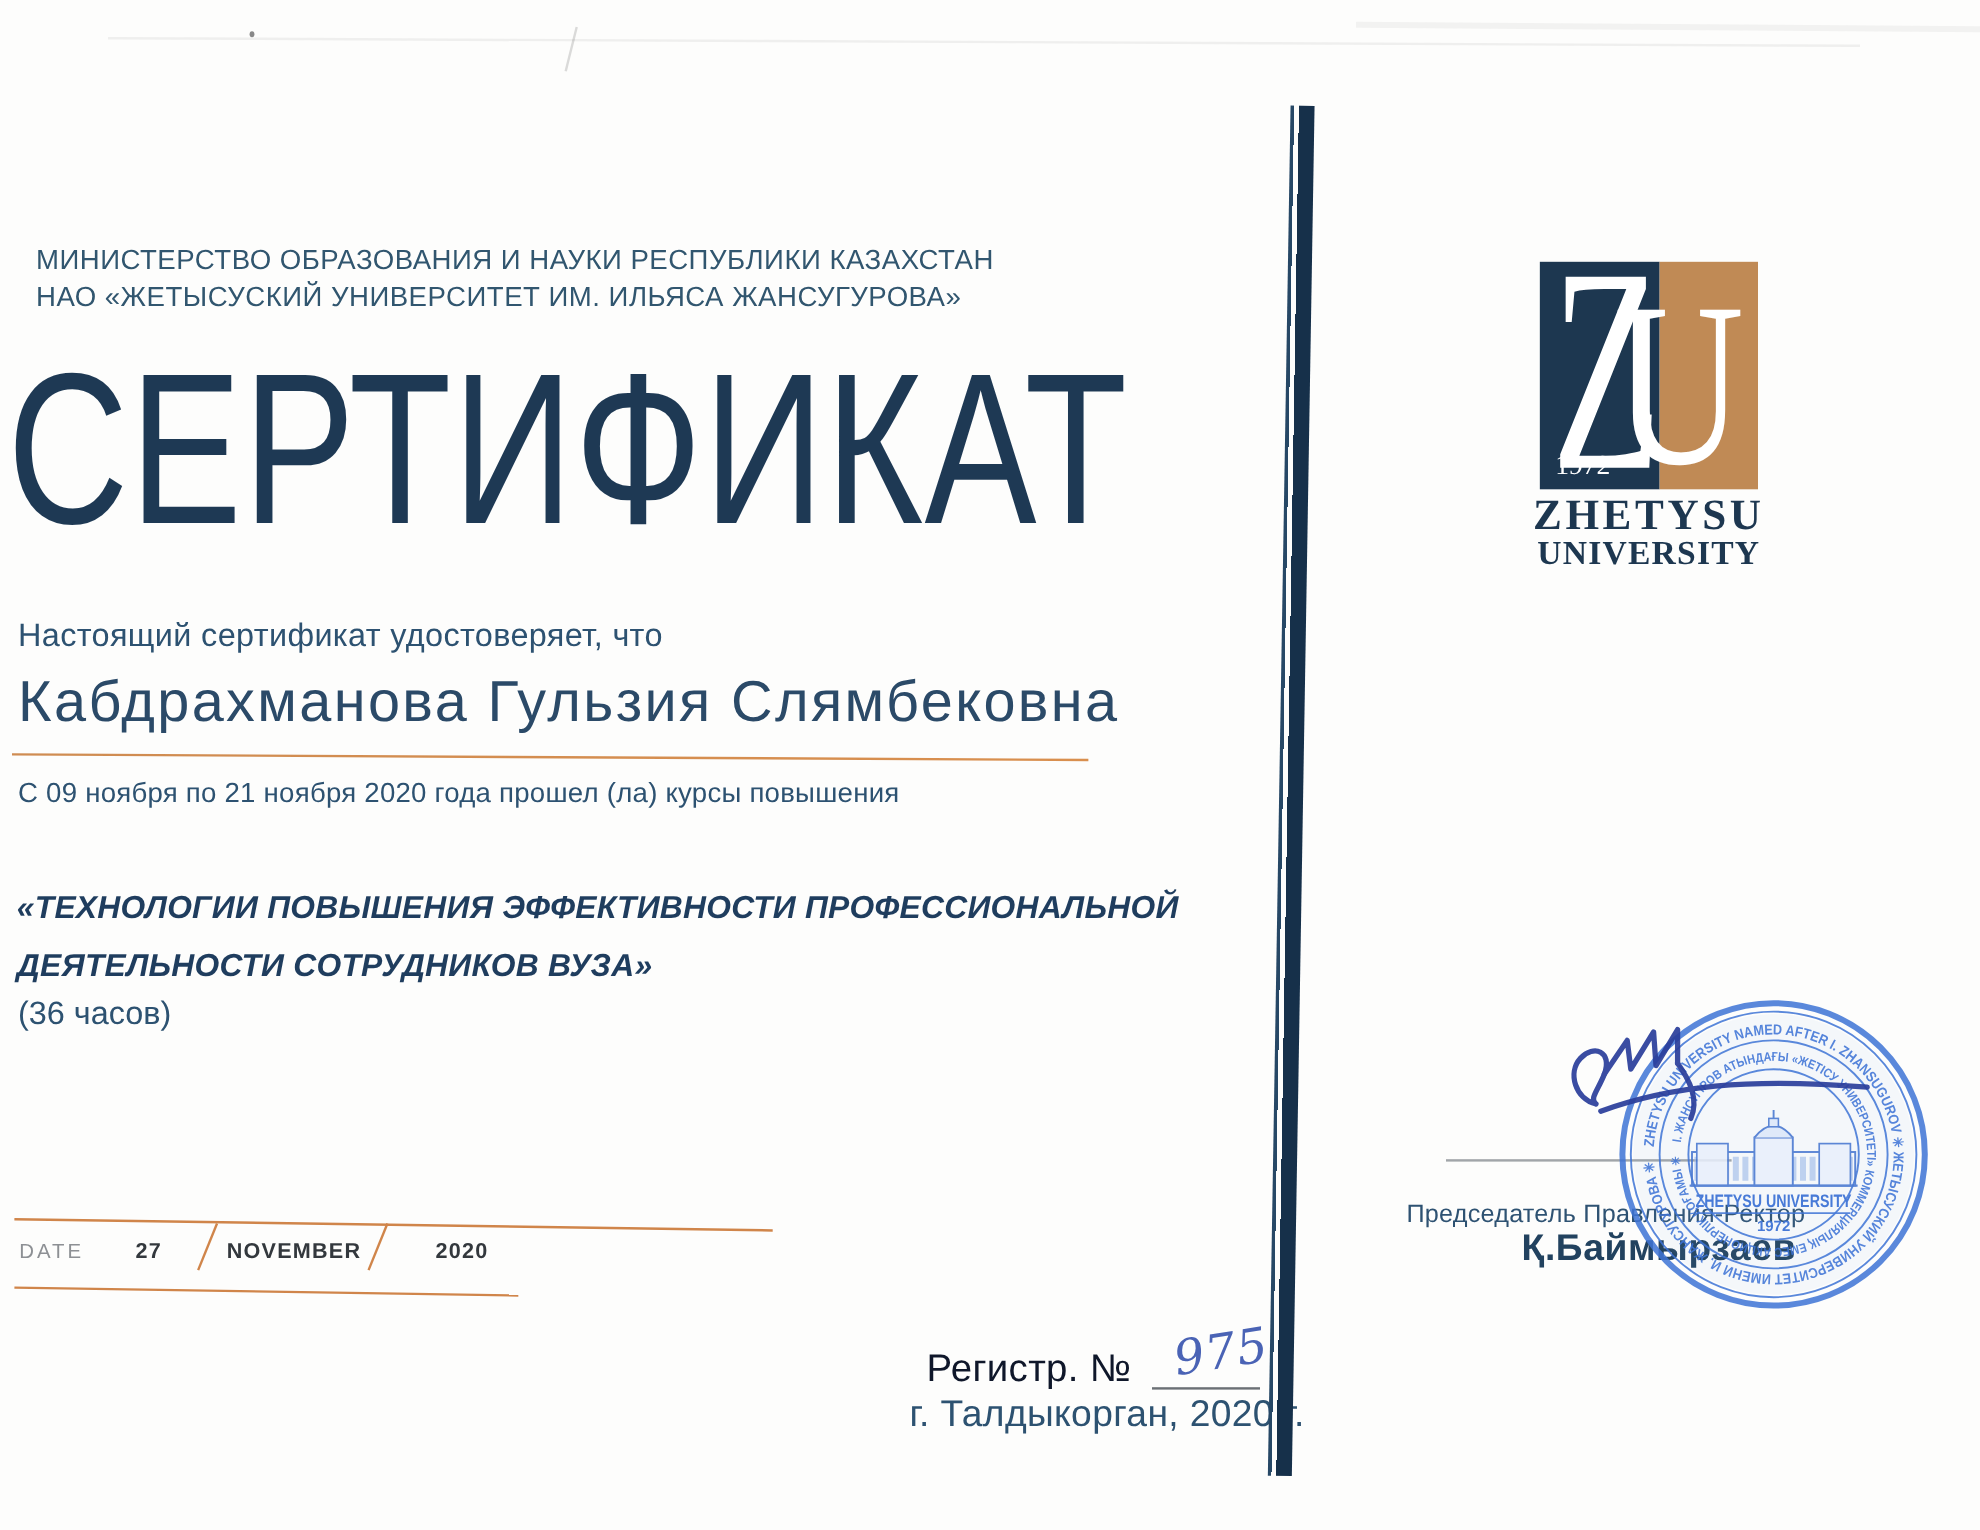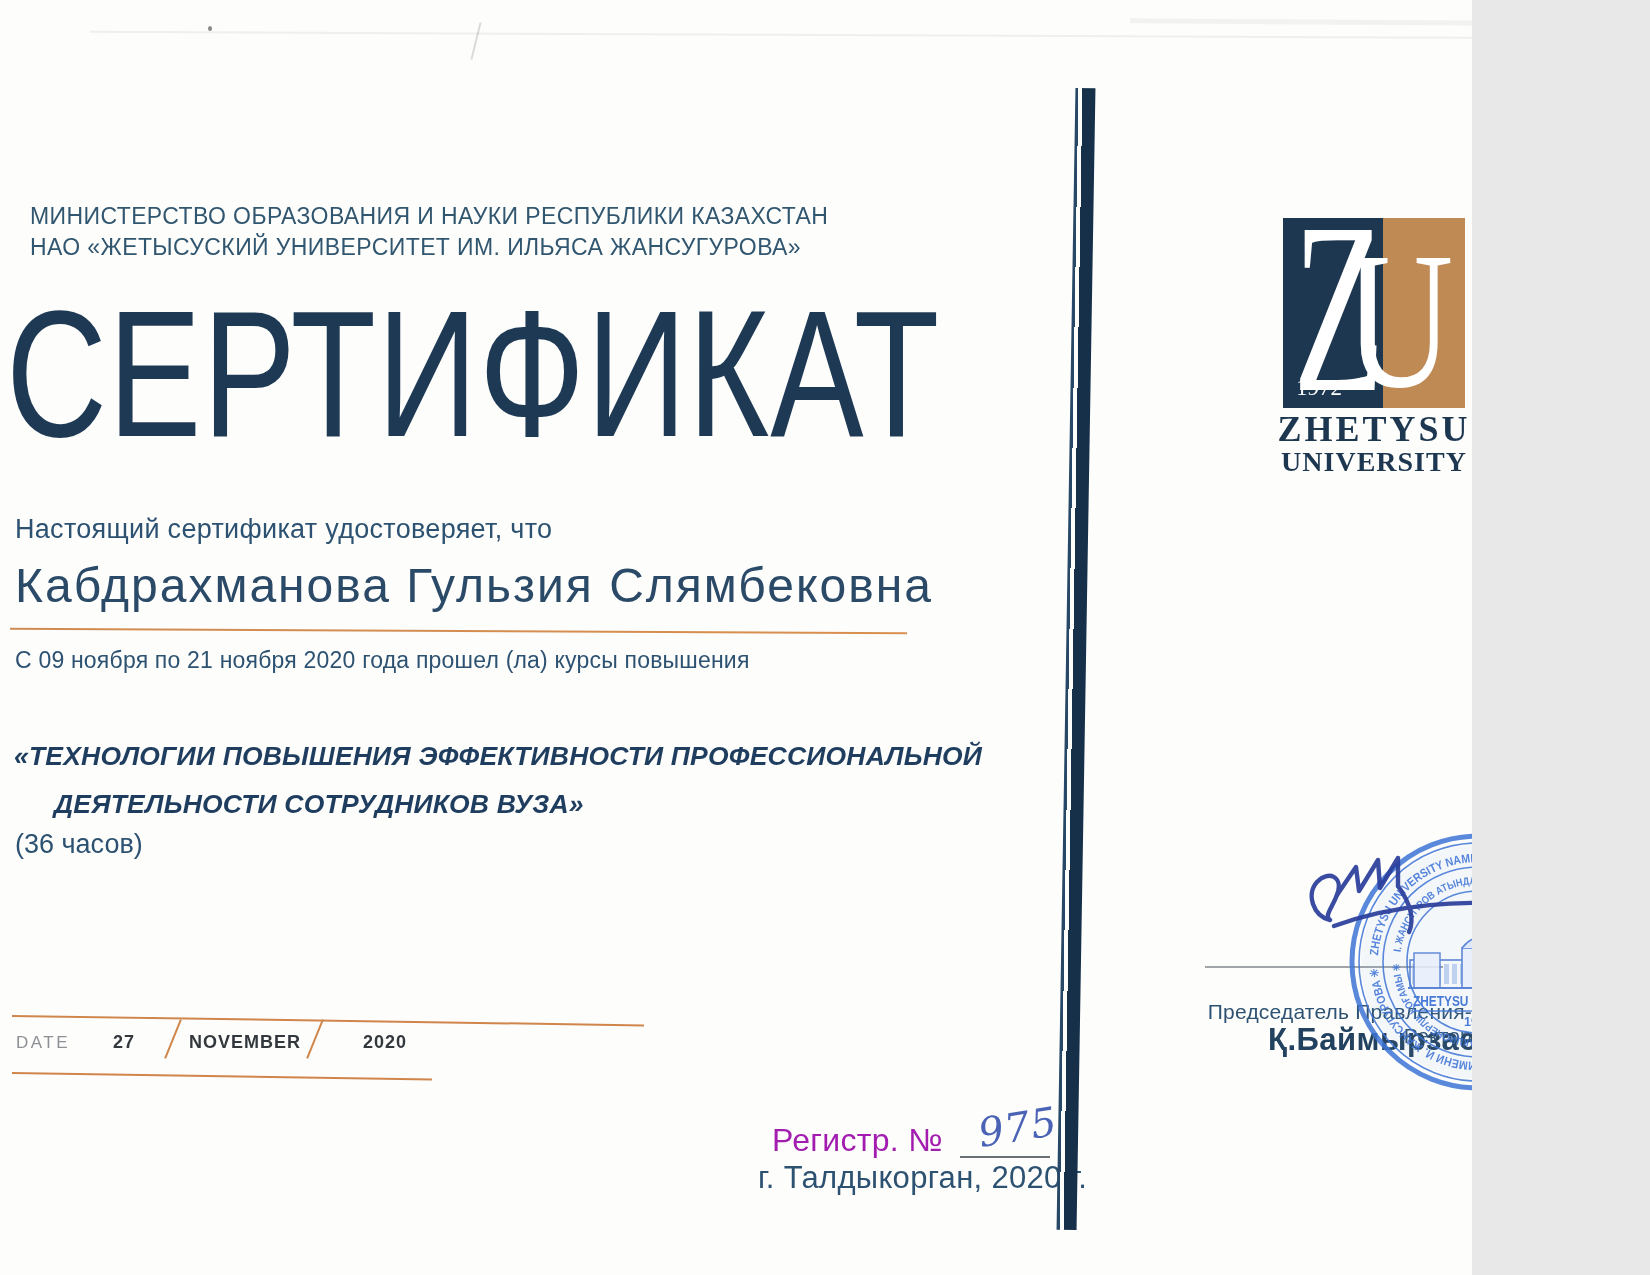--- a/index.html
+++ b/index.html
@@ -1,20 +1,19 @@
 <!DOCTYPE html>
 <html><head>
 <meta charset="utf-8">
 <style>
   html,body{margin:0;padding:0;background:#e8e8e8;}
   .cert{
-    position:relative; width:1448px; height:1275px; overflow:hidden;
+    position:relative; width:1650px; height:1275px; overflow:hidden;
     background:#fdfdfc;
     font-family:"Liberation Sans", sans-serif;
-    padding-left:24px;
   }
   .abs{position:absolute;}
   
   .streak1{left:90px; top:34px; width:1460px; height:2px; background:rgba(60,60,60,.07); transform:rotate(.25deg);}
   .streak2{left:1130px; top:20px; width:520px; height:5px; background:rgba(60,60,60,.06); transform:rotate(.4deg);}
   .scratch{left:475px; top:22px; width:2px; height:38px; background:rgba(60,60,60,.18); transform:rotate(14deg);}
   .dot{left:208px; top:26px; width:4px; height:5px; background:rgba(40,40,40,.55); border-radius:50%;}
 
   
   .hdr{left:30px; color:#31566f; font-size:23px; letter-spacing:.4px; white-space:nowrap;}
@@ -23,34 +22,34 @@
     left:6px; top:285px; color:#1e3954; font-size:140px; line-height:1;
     letter-spacing:1px; transform:scaleY(1.28); transform-origin:top left; white-space:nowrap;
   }
   .intro{left:15px; top:514px; color:#2d5271; font-size:27px; letter-spacing:.3px;}
   .name{left:15px; top:558px; color:#2b4a68; font-size:48px; letter-spacing:2px; white-space:nowrap;}
   .name-line{left:10px; top:630px; width:897px; height:2px;
     background:linear-gradient(90deg,#cf8c52,#d98f4e); transform:rotate(.3deg);}
   .course{left:15px; color:#2d5271; font-size:23px; letter-spacing:.2px; white-space:nowrap;}
   .c1{top:647px;} .c2{top:695px;}
   .topic{left:14px; color:#1f3d5e; font-size:26.5px; font-weight:bold; font-style:italic; letter-spacing:.2px; white-space:nowrap;}
-  .t1{top:741px;} .t2{top:789px;margin-left:40px;}
+  .t1{top:741px;} .t2{top:789px;}
   .hours{left:15px; top:829px; color:#2d5271; font-size:27px;}
 
   
   .dline1{left:12px; top:1015px; width:632px; height:2px; background:#d0854a; transform:rotate(.85deg); transform-origin:left center;}
   .dline2{left:12px; top:1072px; width:420px; height:2px; background:#d0854a; transform:rotate(.9deg); transform-origin:left center;}
   .dlabel{left:16px; top:1033px; color:#8d9094; font-size:17px; letter-spacing:2.5px;}
   .dval{top:1032px; color:#33383d; font-size:18px; font-weight:bold; letter-spacing:1px;text-align:center;}
   .dday{left:113px;} .dmonth{left:189px;} .dyear{left:350px;margin-left:13px;}
   .dslash{top:1018px; width:2px; height:42px; background:#d0854a;}
   .ds1{left:172px; transform:rotate(22deg);} .ds2{left:314px; transform:rotate(22deg);}
 
   
-  .reg-label{left:772px; top:1122px; color:#a21caf; font-size:32px; letter-spacing:.3px;text-align:center;}
+  .reg-label{left:772px; top:1122px; color:#0f172a; font-size:32px; letter-spacing:.3px;text-align:center;}
   .reg-num{left:978px; top:1104px; color:#4a63b5; font-size:40px;
     font-family:"DejaVu Serif", serif; font-style:italic; transform:rotate(-9deg); letter-spacing:1px;}
   .reg-numline{left:960px; top:1156px; width:90px; height:2px; background:#6b7075;}
   .reg-place{left:758px; top:1160px; color:#2d5271; font-size:31px; letter-spacing:.3px;}
 
   
   .divider{
     left:1066px; top:88px; width:20px; height:1142px;
     background:linear-gradient(90deg,#274866 0 3px, rgba(0,0,0,0) 3px 7px, #16304a 7px 20px);
     transform:rotate(.95deg);

